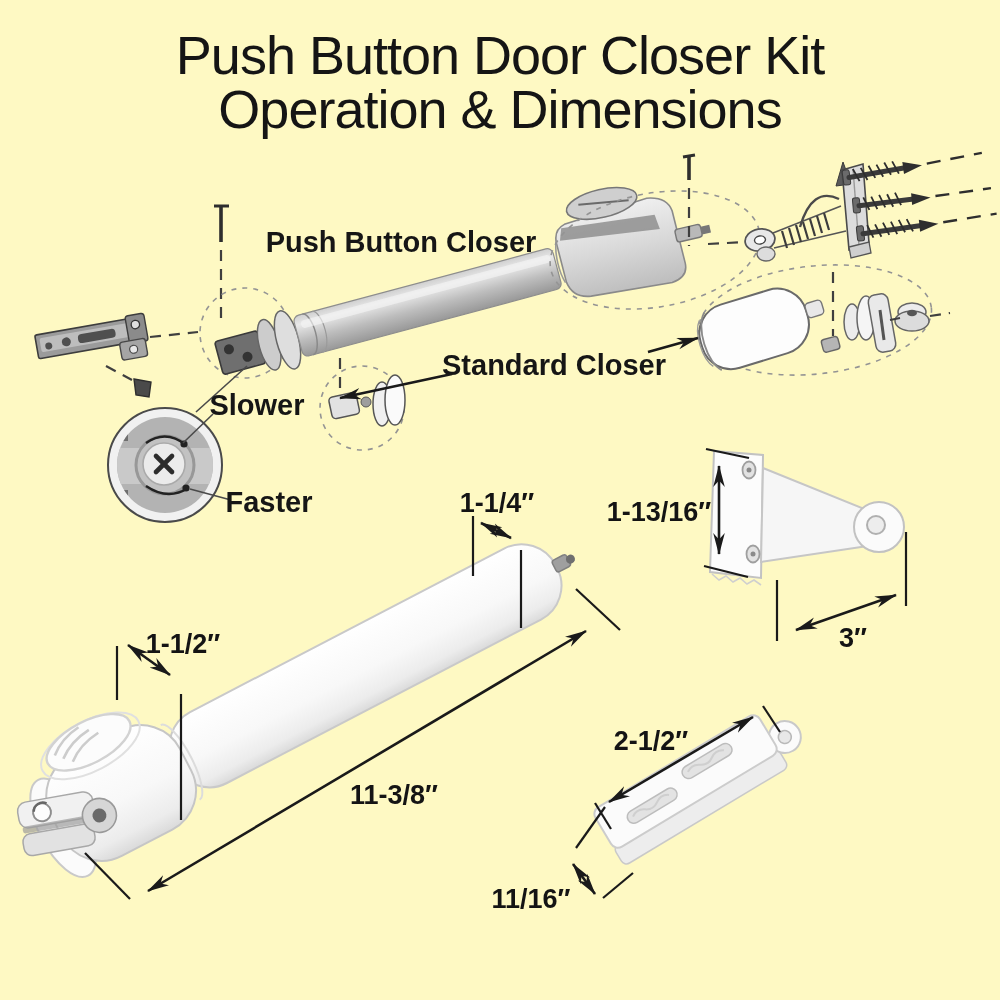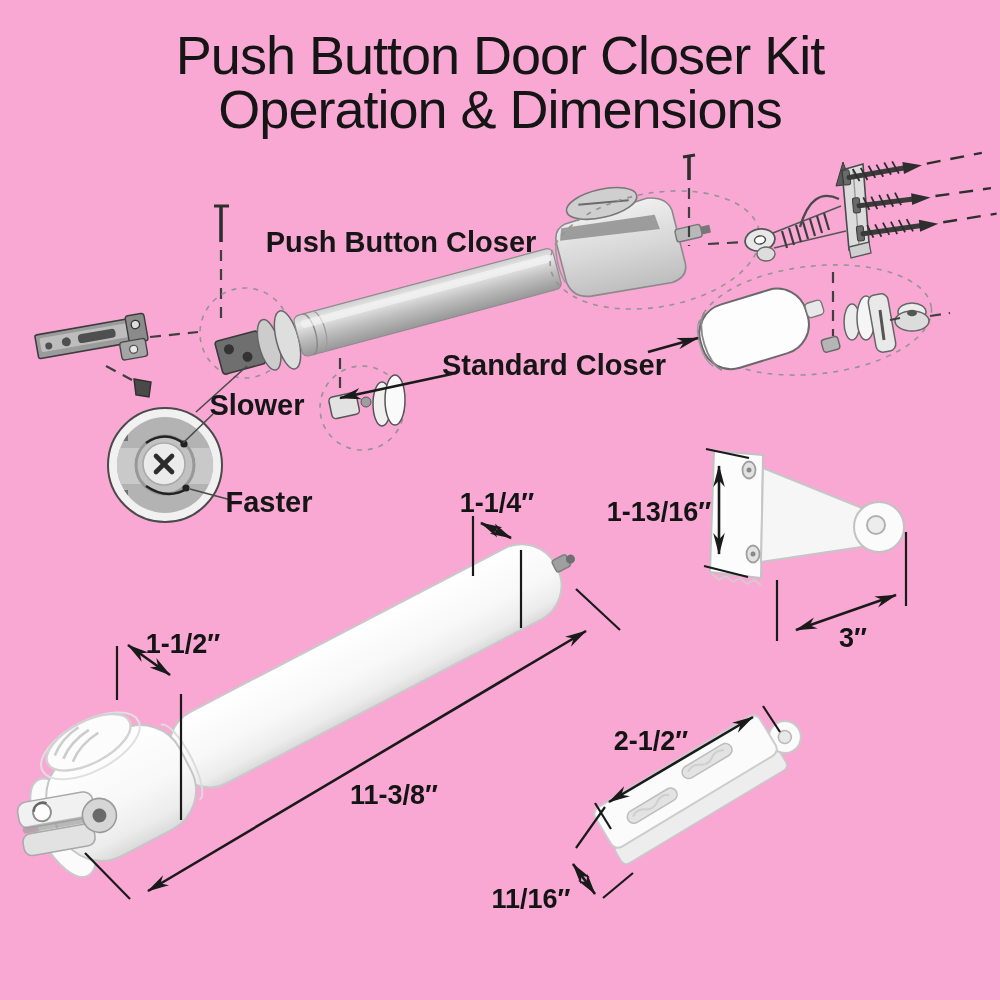--- a/index.html
+++ b/index.html
@@ -1,16 +1,16 @@
 <!DOCTYPE html>
 <html><head>
 <meta charset="utf-8">
 <style>
   html,body{margin:0;padding:0;background:#ffffff;}
-  .stage{position:relative;width:1000px;height:1000px;background:#f9a8d4;overflow:hidden;}
+  .stage{position:relative;width:1000px;height:1000px;background:#fef9c3;overflow:hidden;}
   svg{display:block;}
   text{font-family:"Liberation Sans","DejaVu Sans",sans-serif;}
   .t-title{font-size:54px;fill:#151515;letter-spacing:-1px;}
   .t-label{font-size:29px;font-weight:bold;fill:#161616;}
   .t-dim{font-size:27px;font-weight:bold;fill:#141414;}
   .dimline{stroke:#1a1a1a;stroke-width:2.6;fill:none;}
   .tick{stroke:#1a1a1a;stroke-width:2.2;fill:none;}
   .dashed{stroke:#3f3f3f;stroke-width:2.2;fill:none;stroke-dasharray:11 8;}
   .dashellipse{stroke:#949494;stroke-width:1.6;fill:none;stroke-dasharray:5 6;}
   .leader{stroke:#4a4a4a;stroke-width:1.6;fill:none;}

